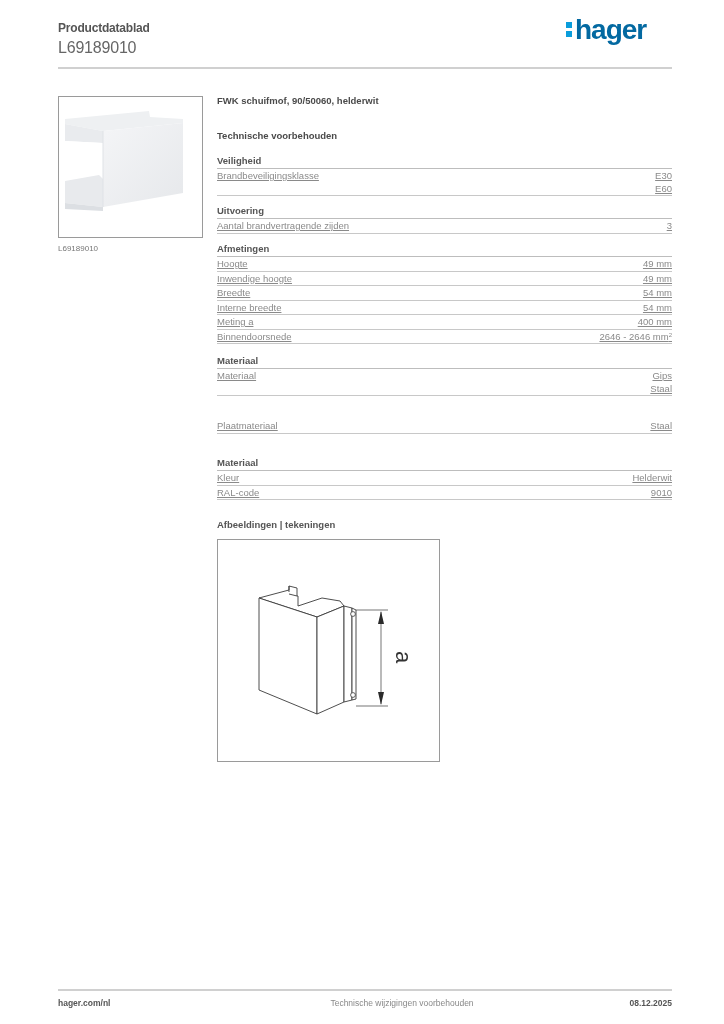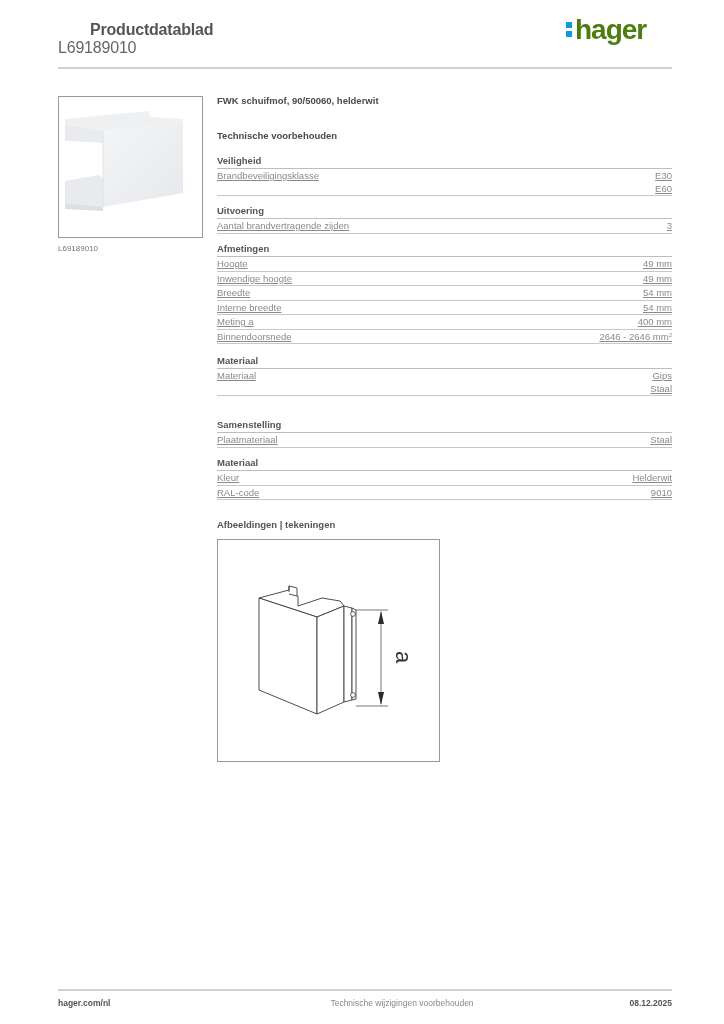--- a/index.html
+++ b/index.html
@@ -1,21 +1,21 @@
 <!DOCTYPE html>
 <html><head>
   <meta charset="utf-8">
   <style>
     * { margin: 0; padding: 0; box-sizing: border-box; }
     html, body { width: 724px; height: 1024px; background: #ffffff; overflow: hidden; }
     body { position: relative; font-family: "Liberation Sans", "DejaVu Sans", sans-serif; color: #4a4a4a; }
 
-    .header-title { position: absolute; left: 58px; top: 21px; font-size: 16px; font-weight: bold; color: #555555; letter-spacing: -0.2px; margin-left: 32px; }
+    .header-title { position: absolute; left: 58px; top: 21px; font-size: 12px; font-weight: bold; color: #555555; letter-spacing: -0.2px; }
     .header-code { position: absolute; left: 58px; top: 39px; font-size: 16px; color: #666666; letter-spacing: -0.2px; }
-    .logo { position: absolute; left: 566px; top: 14px; font-size: 28px; font-weight: bold; color: #4d7c0f; letter-spacing: -1px; line-height: 32px; }
+    .logo { position: absolute; left: 566px; top: 14px; font-size: 28px; font-weight: bold; color: #0369a1; letter-spacing: -1px; line-height: 32px; }
     .logo .colon { display: inline-block; width: 9px; position: relative; }
     .logo .colon::before, .logo .colon::after { content: ""; position: absolute; left: 0; width: 6px; height: 6px; background: #0a9ddb; }
     .logo .colon::before { top: -17px; }
     .logo .colon::after { top: -8px; }
     .hr-top { position: absolute; left: 58px; top: 67px; width: 614px; height: 2px; background: #d0d0d0; }
 
     .photo-box { position: absolute; left: 58px; top: 96px; width: 145px; height: 142px; border: 1px solid #9a9a9a; background: #fff; overflow: hidden; }
     .photo-caption { position: absolute; left: 58px; top: 244px; font-size: 8px; color: #777; }
     .product-title { position: absolute; left: 217px; top: 95px; font-size: 9.5px; font-weight: bold; color: #4a4a4a; }
     .tech-title { position: absolute; left: 217px; top: 130px; font-size: 9.5px; font-weight: bold; color: #4a4a4a; }
@@ -124,21 +124,20 @@
   <div class="row">
     <span class="label">Materiaal</span>
     <span class="value">
       <span>Gips</span>
       <span>Staal</span>
     </span>
   </div>
 </div>
 
 <div class="section" style="top:419px;">
-  <div class="section-head">Samenstelling</div>
   <div class="row">
     <span class="label">Plaatmateriaal</span>
     <span class="value">Staal</span>
   </div>
 </div>
 
 <div class="section" style="top:457px;">
   <div class="section-head">Materiaal</div>
   <div class="row">
     <span class="label">Kleur</span>

